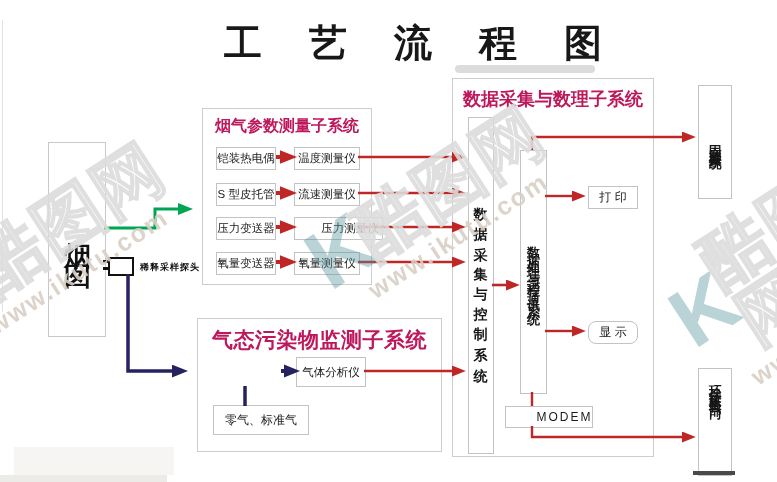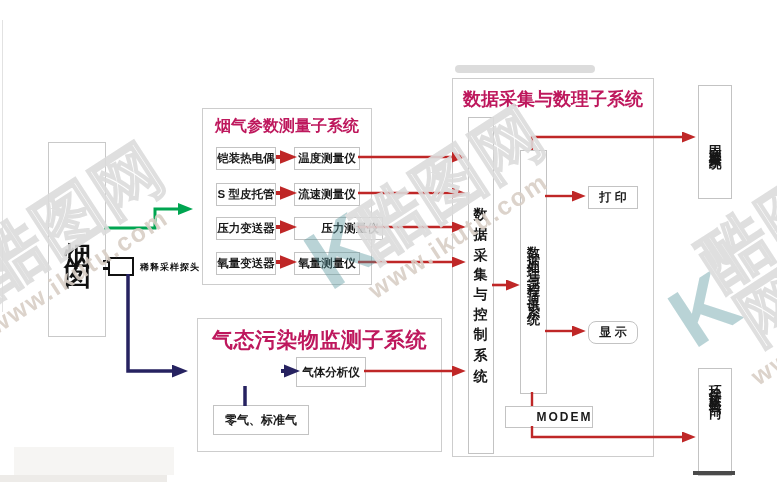--- a/index.html
+++ b/index.html
@@ -11,21 +11,21 @@
   
   #main-title{
     left:224px;top:18px;font-size:38px;font-weight:bold;letter-spacing:47px;
     white-space:nowrap;color:#181818;z-index:2;
   }
   
   .outer-box{border:1.5px solid #cdcdcd;background:#ffffff;z-index:1;}
   .small-box{
     border:1.3px solid #c3c3c3;background:#ffffff;z-index:2;
     display:flex;align-items:center;justify-content:center;
-    font-size:11.5px;font-weight:bold;white-space:nowrap;color:#1a1a1a;
+    font-size:11.5px;font-weight:normal;white-space:nowrap;color:#1a1a1a;
   }
   .sub-title{
     position:absolute;width:100%;text-align:center;font-weight:bold;color:#be185d;
     white-space:nowrap;
   }
   
   .vbox{
     border:1.3px solid #c3c3c3;background:#fff;z-index:2;
     display:flex;justify-content:center;
     font-weight:bold;color:#161616;
@@ -67,20 +67,21 @@
 <body>
 
 <div id="stage">
 
   <div class="abs" id="left-edge-line"></div>
   <div class="abs" id="gray-bar-top"></div>
   <div class="abs" id="bottom-left-block"></div>
   <div class="abs" id="bottom-left-strip"></div>
   <div class="abs" id="epa-bottom-line"></div>
 
+  <div class="abs" id="main-title">工艺流程图</div>
 
   <div class="abs" id="chimney-box">
     <span class="vtext">烟囱</span>
   </div>
 
   <div class="abs" id="probe-symbol">
     <div id="probe-tab-top"></div>
       <div id="probe-tab-bottom"></div>
       <div id="probe-body"></div>
   </div>

